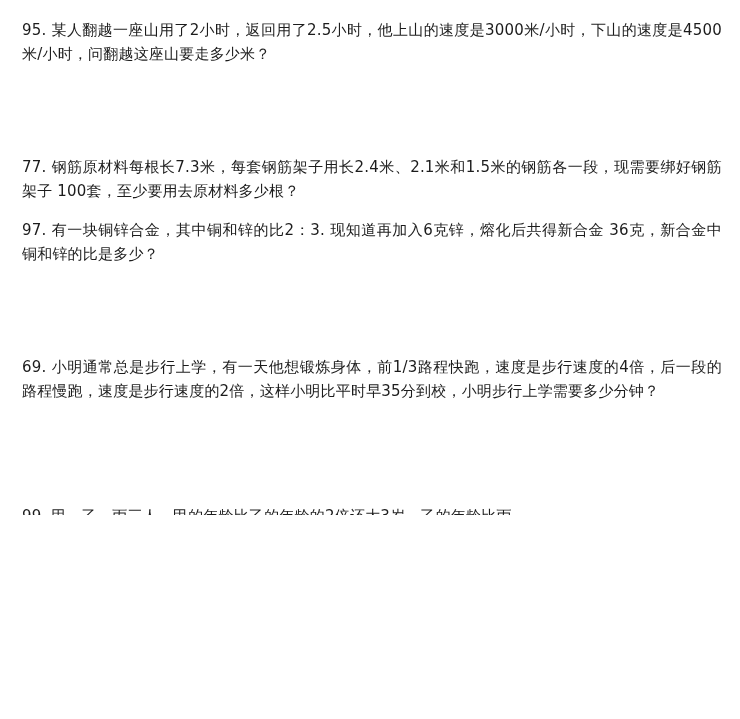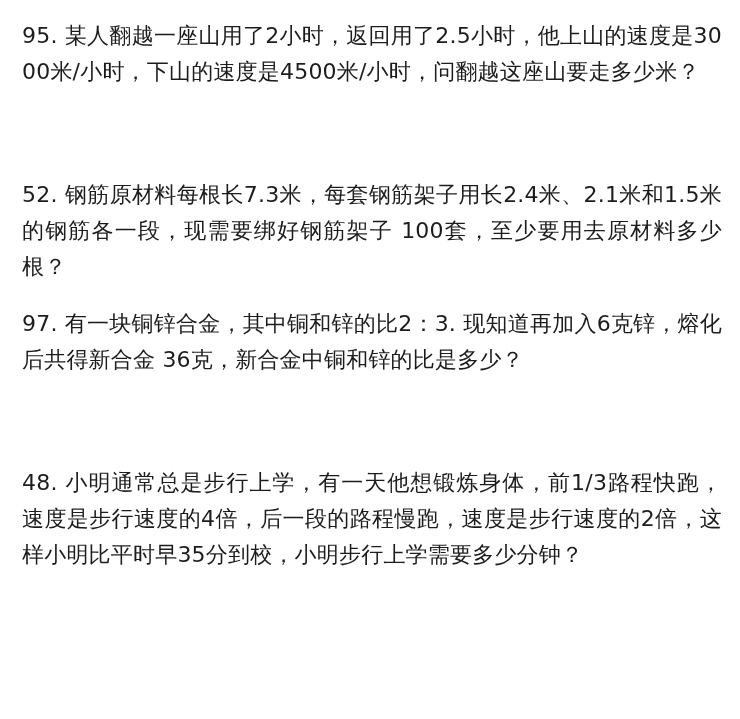--- a/index.html
+++ b/index.html
@@ -15,21 +15,21 @@
     color: #1a1a1a;
   }
   .page {
     position: relative;
     width: 740px;
     height: 719px;
     box-sizing: border-box;
     padding: 12px 18px 0 22px;
   }
   .problem {
-    font-size: 22px;
+    font-size: 15px;
     line-height: 1.62;
     letter-spacing: 0.2px;
     text-align: justify;
     text-justify: inter-ideograph;
     word-break: break-all;
     color: #1c1c1c;
   }
   .p95 { margin-top: 6px; }
   .p96 { margin-top: 88px; }
   .p97 { }
@@ -47,23 +47,23 @@
     right: 0;
   }
 </style>
 </head>
 <body>
 
 <div class="page">
 
   <p class="problem p95">95. 某人翻越一座山用了2小时，返回用了2.5小时，他上山的速度是3000米/小时，下山的速度是4500米/小时，问翻越这座山要走多少米？</p>
 
-  <p class="problem p96">52. 钢筋原材料每根长7.3米，每套钢筋架子用长2.4米、2.1米和1.5米的钢筋各一段，现需要绑好钢筋架子 100套，至少要用去原材料多少根？</p>
+  <p class="problem p96">77. 钢筋原材料每根长7.3米，每套钢筋架子用长2.4米、2.1米和1.5米的钢筋各一段，现需要绑好钢筋架子 100套，至少要用去原材料多少根？</p>
 
   <p class="problem p97">97. 有一块铜锌合金，其中铜和锌的比2：3. 现知道再加入6克锌，熔化后共得新合金 36克，新合金中铜和锌的比是多少？</p>
 
-  <p class="problem p98">48. 小明通常总是步行上学，有一天他想锻炼身体，前1/3路程快跑，速度是步行速度的4倍，后一段的路程慢跑，速度是步行速度的2倍，这样小明比平时早35分到校，小明步行上学需要多少分钟？</p>
+  <p class="problem p98">69. 小明通常总是步行上学，有一天他想锻炼身体，前1/3路程快跑，速度是步行速度的4倍，后一段的路程慢跑，速度是步行速度的2倍，这样小明比平时早35分到校，小明步行上学需要多少分钟？</p>
 
   <div class="p99">
     <p class="problem clip-inner">99. 甲、乙、丙三人，甲的年龄比乙的年龄的2倍还大3岁，乙的年龄比丙</p>
   </div>
 
 </div>
 
 </body></html>

